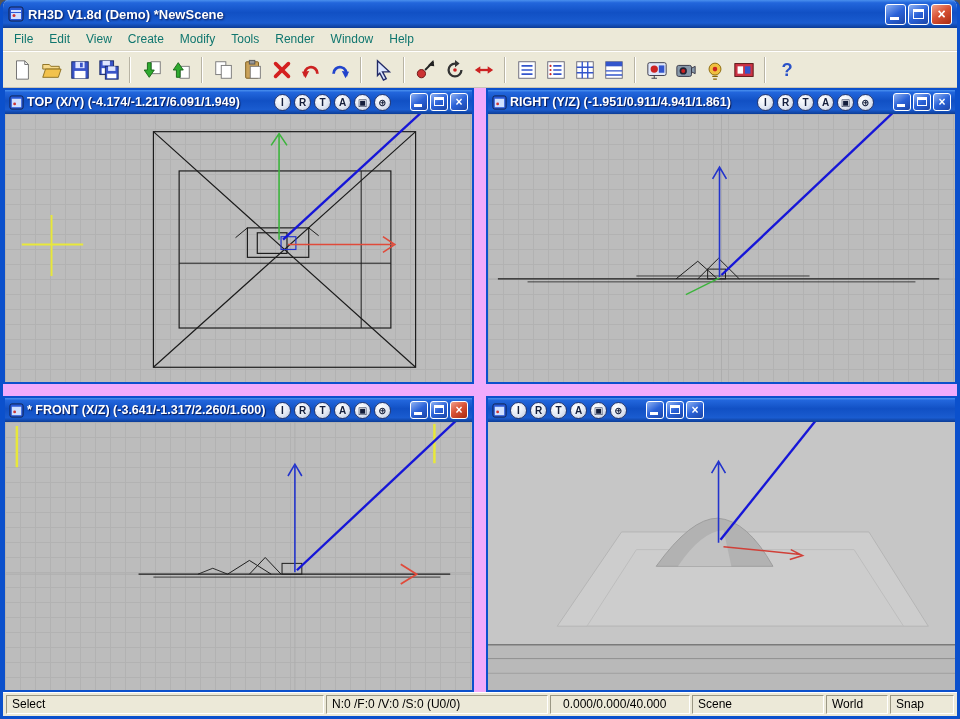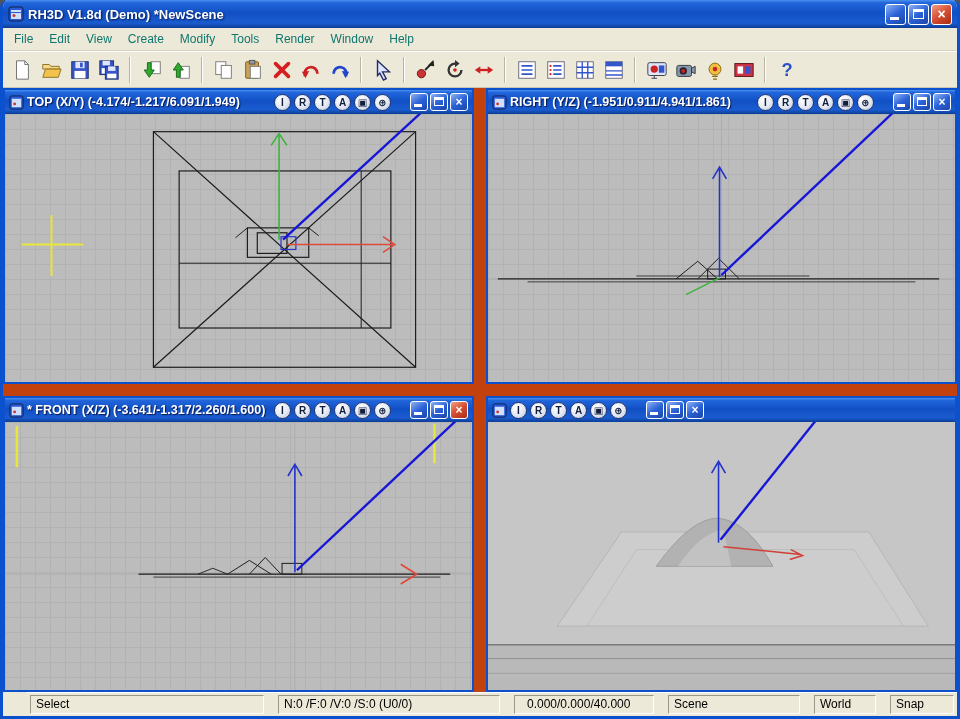--- a/index.html
+++ b/index.html
@@ -49,21 +49,21 @@
     height:37px; flex:0 0 37px; display:flex; align-items:center;
     background:#ece9d8; padding:2px 4px;
     border-top:1px solid #fff; box-shadow:inset 0 -1px 0 #c9c4b4;
   }
   .tb-btn { width:29px; height:29px; display:flex; align-items:center; justify-content:center; border:1px solid transparent; border-radius:2px; }
   .tb-ico, .tb-ico svg { width:22px; height:22px; display:block; }
   .tb-sep { width:2px; height:26px; margin:0 6px; border-left:1px solid #b8b4a4; border-right:1px solid #fff; }
 
   
   .mdi {
-    flex:1 1 auto; background:#c2410c;
+    flex:1 1 auto; background:#f0abfc;
     display:grid; grid-template-columns:1fr 1fr; grid-template-rows:1fr 1fr; gap:12px;
     min-height:0;
   }
   .child { border:2px solid #0b50cc; display:flex; flex-direction:column; background:#bdbdbd; min-width:0; min-height:0; }
   .vp-titlebar {
     height:24px; flex:0 0 24px;
     background:linear-gradient(180deg,#4a90ee 0%,#2266dc 10%,#1150c4 45%,#1a5cd0 82%,#0c3c96 100%);
     display:flex; align-items:center; padding:0 4px; gap:3px;
   }
   .vp-icon svg { width:15px; height:15px; display:block; }
@@ -91,22 +91,22 @@
   .grid-bg {
     background-image:
       linear-gradient(#b2b2b2 1px, transparent 1px),
       linear-gradient(90deg,#b2b2b2 1px, transparent 1px);
     background-size:15px 15px;
   }
   .vp-canvas svg { position:absolute; inset:0; width:100%; height:100%; display:block; }
 
   
   .statusbar {
-    height:24px; flex:0 0 24px; display:flex; align-items:center; gap:14px;
-    background:#ece9d8; padding:2px 3px; border-top:1px solid #fff;margin-left:24px;
+    height:24px; flex:0 0 24px; display:flex; align-items:center; gap:2px;
+    background:#ece9d8; padding:2px 3px; border-top:1px solid #fff;
   }
   .status-seg {
     height:19px; font-size:12px; color:#000; padding:1px 5px;
     border:1px solid; border-color:#9a9784 #ffffff #ffffff #9a9784;
     white-space:nowrap; overflow:hidden;
   }
   .seg-mode   { flex:1 1 auto; }
   .seg-counts { flex:0 0 222px; }
   .seg-coords { flex:0 0 140px;padding-left:12px; }
   .seg-scene  { flex:0 0 132px; }

